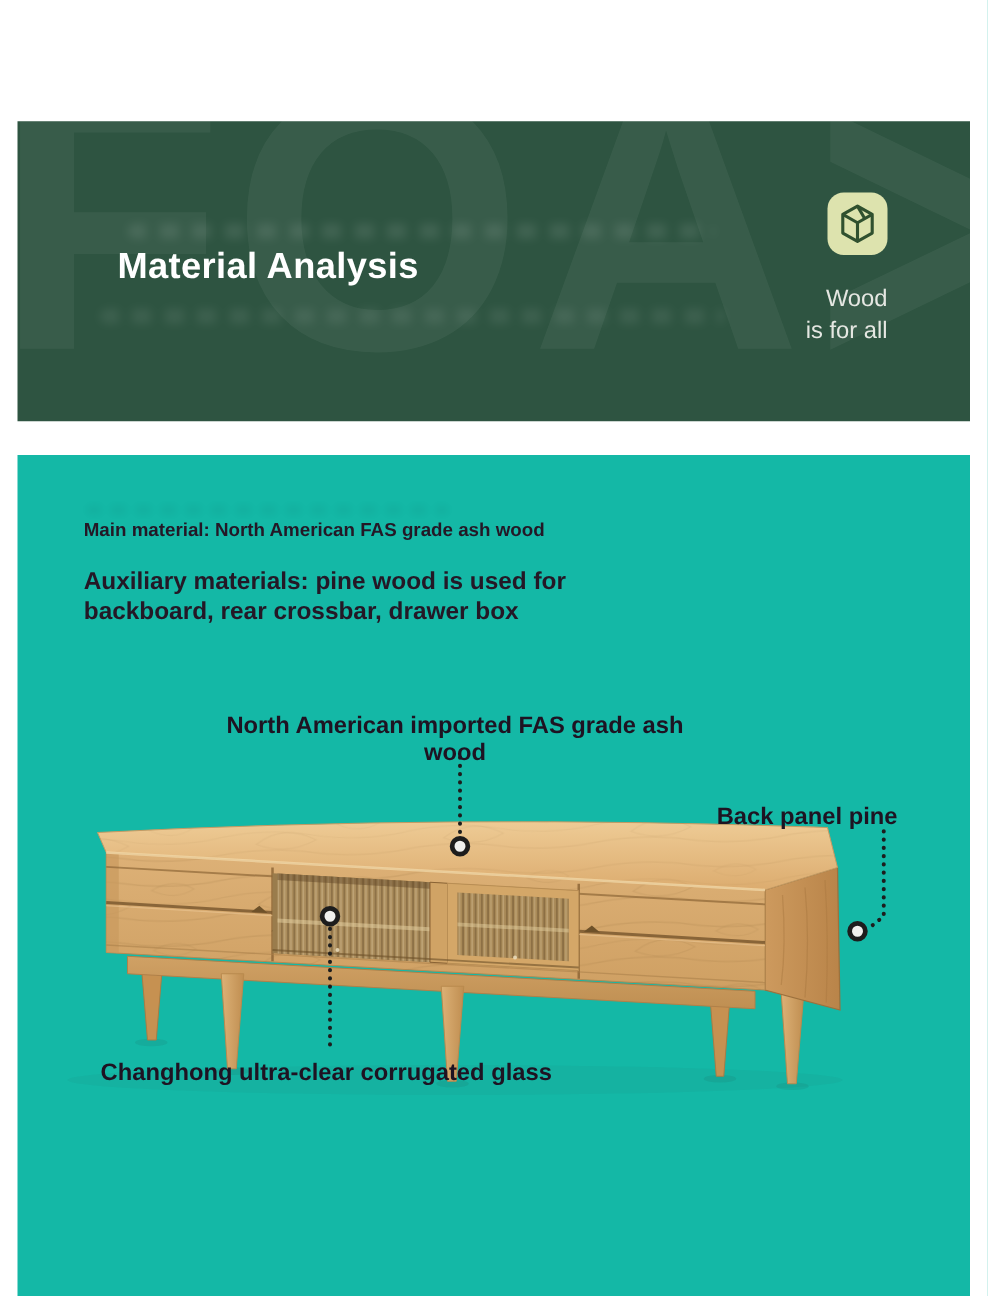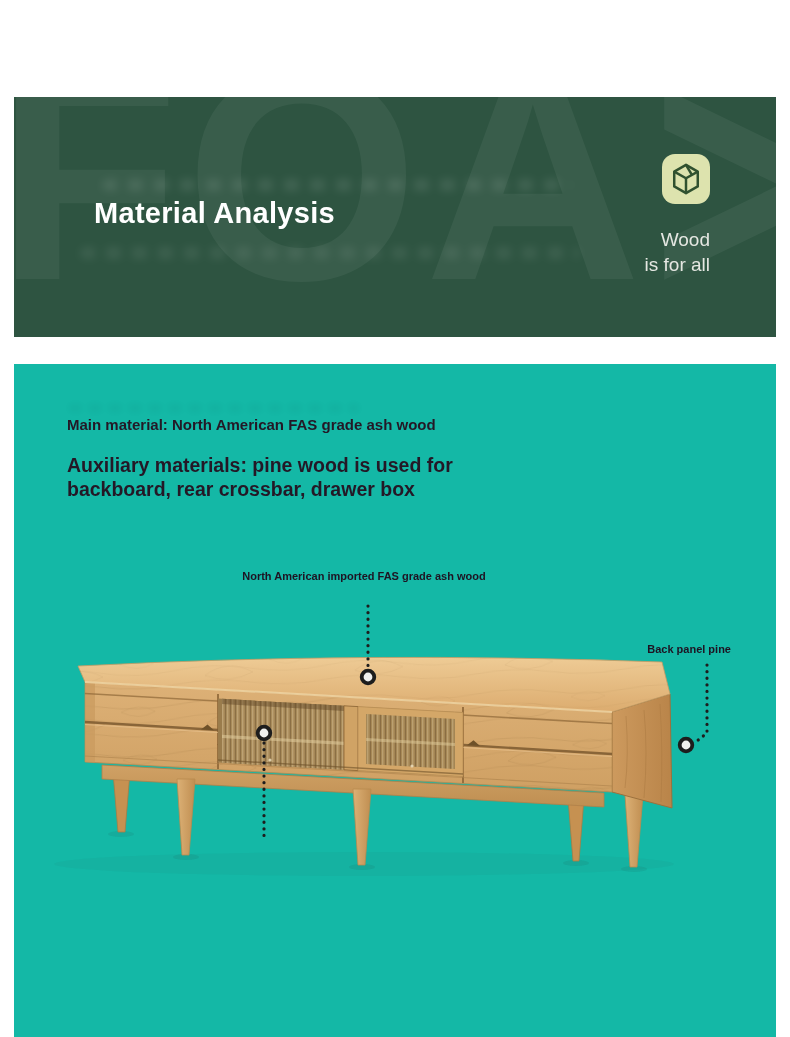--- a/index.html
+++ b/index.html
@@ -27,23 +27,23 @@
   .panel{position:absolute;left:14px;top:364px;width:762px;height:789px;background:#14b8a6;}
   .ghost-main{position:absolute;left:55px;top:40px;width:290px;height:8px;border-radius:4px;
               filter:blur(3px);opacity:.06;
               background:repeating-linear-gradient(90deg,rgba(0,0,0,.6) 0 12px,rgba(0,0,0,0) 12px 20px);}
   .materials{position:absolute;left:53px;top:52px;width:470px;color:#241826;}
   .materials .main{margin:0;font-size:15px;font-weight:700;}
   .materials .aux{margin:20px 0 0 0;width:432px;font-size:19.5px;font-weight:700;line-height:24px;}
 
   .furniture{position:absolute;left:0;top:0;width:762px;height:639px;}
 
-  .callout{position:absolute;font-size:11px;font-weight:700;color:#1e1322;}
+  .callout{position:absolute;font-size:19px;font-weight:700;color:#1e1322;}
   .callout-top{top:206px;left:150px;width:400px;text-align:center;}
-  .callout-back{top:279px;right:45px;text-align:left;}
+  .callout-back{top:279px;right:58px;text-align:left;}
   .callout-glass{top:484px;left:47px;width:400px;text-align:center;}
 </style>
 </head>
 <body>
 
 <div class="page">
 
   <div class="banner">
     <div class="watermark">FOA≫</div>
     <div class="ghost ghost-top"></div>
@@ -193,15 +193,16 @@
 
       <g fill="#f0f0ee" stroke="#1d1d1d" stroke-width="3.8">
         <circle cx="354" cy="313" r="6.3"></circle>
         <circle cx="672" cy="381" r="6.3"></circle>
         <circle cx="250" cy="369" r="6.3"></circle>
       </g>
     </svg>
 
     <div class="callout callout-top">North American imported FAS grade ash wood</div>
     <div class="callout callout-back">Back panel pine</div>
+    <div class="callout callout-glass">Changhong ultra-clear corrugated glass</div>
   </div>
 
 </div>
 
 </body></html>

